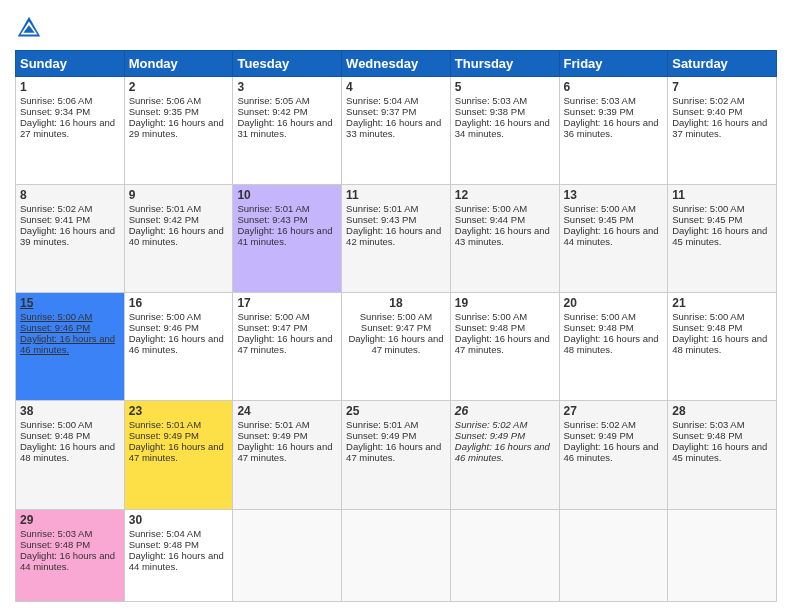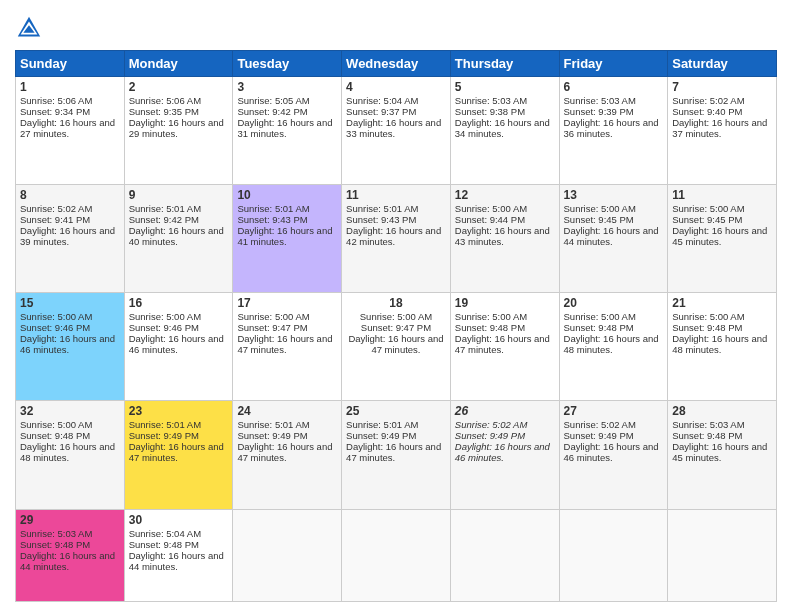--- a/index.html
+++ b/index.html
@@ -149,39 +149,39 @@
         <tr>
           <td style="background-color: rgb(245, 245, 245);"><span class="day-num">8</span><span>Sunrise: 5:02 AM</span><br><span>Sunset: 9:41 PM</span><br><span>Daylight: 16 hours and 39 minutes.</span></td>
           <td style="background-color: rgb(245, 245, 245);"><span class="day-num">9</span><span>Sunrise: 5:01 AM</span><br><span>Sunset: 9:42 PM</span><br><span>Daylight: 16 hours and 40 minutes.</span></td>
           <td style="background-color: #c4b5fd;"><span class="day-num">10</span><span>Sunrise: 5:01 AM</span><br><span>Sunset: 9:43 PM</span><br><span>Daylight: 16 hours and 41 minutes.</span></td>
           <td style="background-color: rgb(245, 245, 245);"><span class="day-num">11</span><span>Sunrise: 5:01 AM</span><br><span>Sunset: 9:43 PM</span><br><span>Daylight: 16 hours and 42 minutes.</span></td>
           <td style="background-color: rgb(245, 245, 245);"><span class="day-num">12</span><span>Sunrise: 5:00 AM</span><br><span>Sunset: 9:44 PM</span><br><span>Daylight: 16 hours and 43 minutes.</span></td>
           <td style="background-color: rgb(245, 245, 245);"><span class="day-num">13</span><span>Sunrise: 5:00 AM</span><br><span>Sunset: 9:45 PM</span><br><span>Daylight: 16 hours and 44 minutes.</span></td>
           <td style="background-color: rgb(245, 245, 245);"><span class="day-num">11</span><span>Sunrise: 5:00 AM</span><br><span>Sunset: 9:45 PM</span><br><span>Daylight: 16 hours and 45 minutes.</span></td>
         </tr>
         <tr>
-          <td style="background-color: #7dd3fc;"><span class="day-num">15</span><span>Sunrise: 5:00 AM</span><br><span>Sunset: 9:46 PM</span><br><span>Daylight: 16 hours and 46 minutes.</span></td>
+          <td style="background-color: #3b82f6; text-decoration: underline;"><span class="day-num">15</span><span>Sunrise: 5:00 AM</span><br><span>Sunset: 9:46 PM</span><br><span>Daylight: 16 hours and 46 minutes.</span></td>
           <td style="background-color: rgb(255, 255, 255);"><span class="day-num">16</span><span>Sunrise: 5:00 AM</span><br><span>Sunset: 9:46 PM</span><br><span>Daylight: 16 hours and 46 minutes.</span></td>
           <td style="background-color: rgb(255, 255, 255);"><span class="day-num">17</span><span>Sunrise: 5:00 AM</span><br><span>Sunset: 9:47 PM</span><br><span>Daylight: 16 hours and 47 minutes.</span></td>
           <td style="background-color: rgb(255, 255, 255); text-align: center;"><span class="day-num">18</span><span>Sunrise: 5:00 AM</span><br><span>Sunset: 9:47 PM</span><br><span>Daylight: 16 hours and 47 minutes.</span></td>
           <td style="background-color: rgb(255, 255, 255);"><span class="day-num">19</span><span>Sunrise: 5:00 AM</span><br><span>Sunset: 9:48 PM</span><br><span>Daylight: 16 hours and 47 minutes.</span></td>
           <td style="background-color: rgb(255, 255, 255);"><span class="day-num">20</span><span>Sunrise: 5:00 AM</span><br><span>Sunset: 9:48 PM</span><br><span>Daylight: 16 hours and 48 minutes.</span></td>
           <td style="background-color: rgb(255, 255, 255); margin-top: 9px;"><span class="day-num">21</span><span>Sunrise: 5:00 AM</span><br><span>Sunset: 9:48 PM</span><br><span>Daylight: 16 hours and 48 minutes.</span></td>
         </tr>
         <tr>
-          <td style="background-color: rgb(245, 245, 245);"><span class="day-num">32</span><span>Sunrise: 5:00 AM</span><br><span>Sunset: 9:48 PM</span><br><span>Daylight: 16 hours and 48 minutes.</span></td>
+          <td style="background-color: rgb(245, 245, 245);"><span class="day-num">38</span><span>Sunrise: 5:00 AM</span><br><span>Sunset: 9:48 PM</span><br><span>Daylight: 16 hours and 48 minutes.</span></td>
           <td style="background-color: #fde047;"><span class="day-num">23</span><span>Sunrise: 5:01 AM</span><br><span>Sunset: 9:49 PM</span><br><span>Daylight: 16 hours and 47 minutes.</span></td>
           <td style="background-color: rgb(245, 245, 245);"><span class="day-num">24</span><span>Sunrise: 5:01 AM</span><br><span>Sunset: 9:49 PM</span><br><span>Daylight: 16 hours and 47 minutes.</span></td>
           <td style="background-color: rgb(245, 245, 245);"><span class="day-num">25</span><span>Sunrise: 5:01 AM</span><br><span>Sunset: 9:49 PM</span><br><span>Daylight: 16 hours and 47 minutes.</span></td>
           <td style="background-color: rgb(245, 245, 245); font-style: italic;"><span class="day-num">26</span><span>Sunrise: 5:02 AM</span><br><span>Sunset: 9:49 PM</span><br><span>Daylight: 16 hours and 46 minutes.</span></td>
           <td style="background-color: rgb(245, 245, 245);"><span class="day-num">27</span><span>Sunrise: 5:02 AM</span><br><span>Sunset: 9:49 PM</span><br><span>Daylight: 16 hours and 46 minutes.</span></td>
           <td style="background-color: rgb(245, 245, 245);"><span class="day-num">28</span><span>Sunrise: 5:03 AM</span><br><span>Sunset: 9:48 PM</span><br><span>Daylight: 16 hours and 45 minutes.</span></td>
         </tr>
         <tr class="last-row">
-          <td style="background-color: #ec4899;"><span class="day-num">29</span><span>Sunrise: 5:03 AM</span><br><span>Sunset: 9:48 PM</span><br><span>Daylight: 16 hours and 44 minutes.</span></td>
+          <td style="background-color: #f9a8d4;"><span class="day-num">29</span><span>Sunrise: 5:03 AM</span><br><span>Sunset: 9:48 PM</span><br><span>Daylight: 16 hours and 44 minutes.</span></td>
           <td style="background-color: rgb(255, 255, 255);"><span class="day-num">30</span><span>Sunrise: 5:04 AM</span><br><span>Sunset: 9:48 PM</span><br><span>Daylight: 16 hours and 44 minutes.</span></td>
           <td class="cell-empty" style="background-color: rgb(249, 249, 249);"></td>
           <td class="cell-empty" style="background-color: rgb(249, 249, 249);"></td>
           <td class="cell-empty" style="background-color: rgb(249, 249, 249);"></td>
           <td class="cell-empty" style="background-color: rgb(249, 249, 249);"></td>
           <td class="cell-empty" style="background-color: rgb(249, 249, 249);"></td>
         </tr>
       </tbody>
   </table>
 </div>

